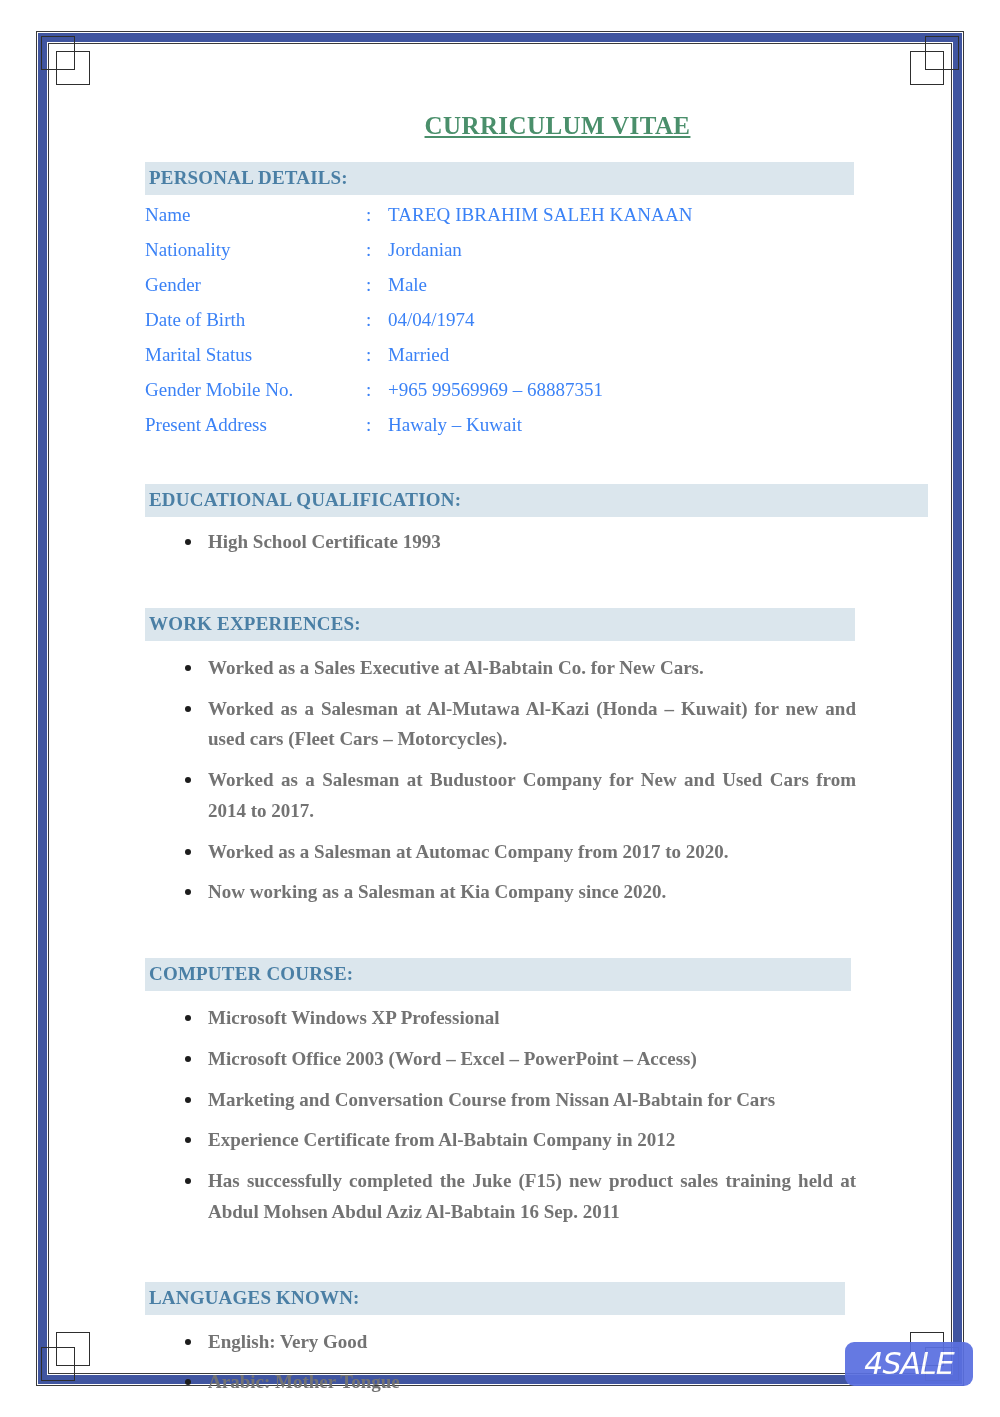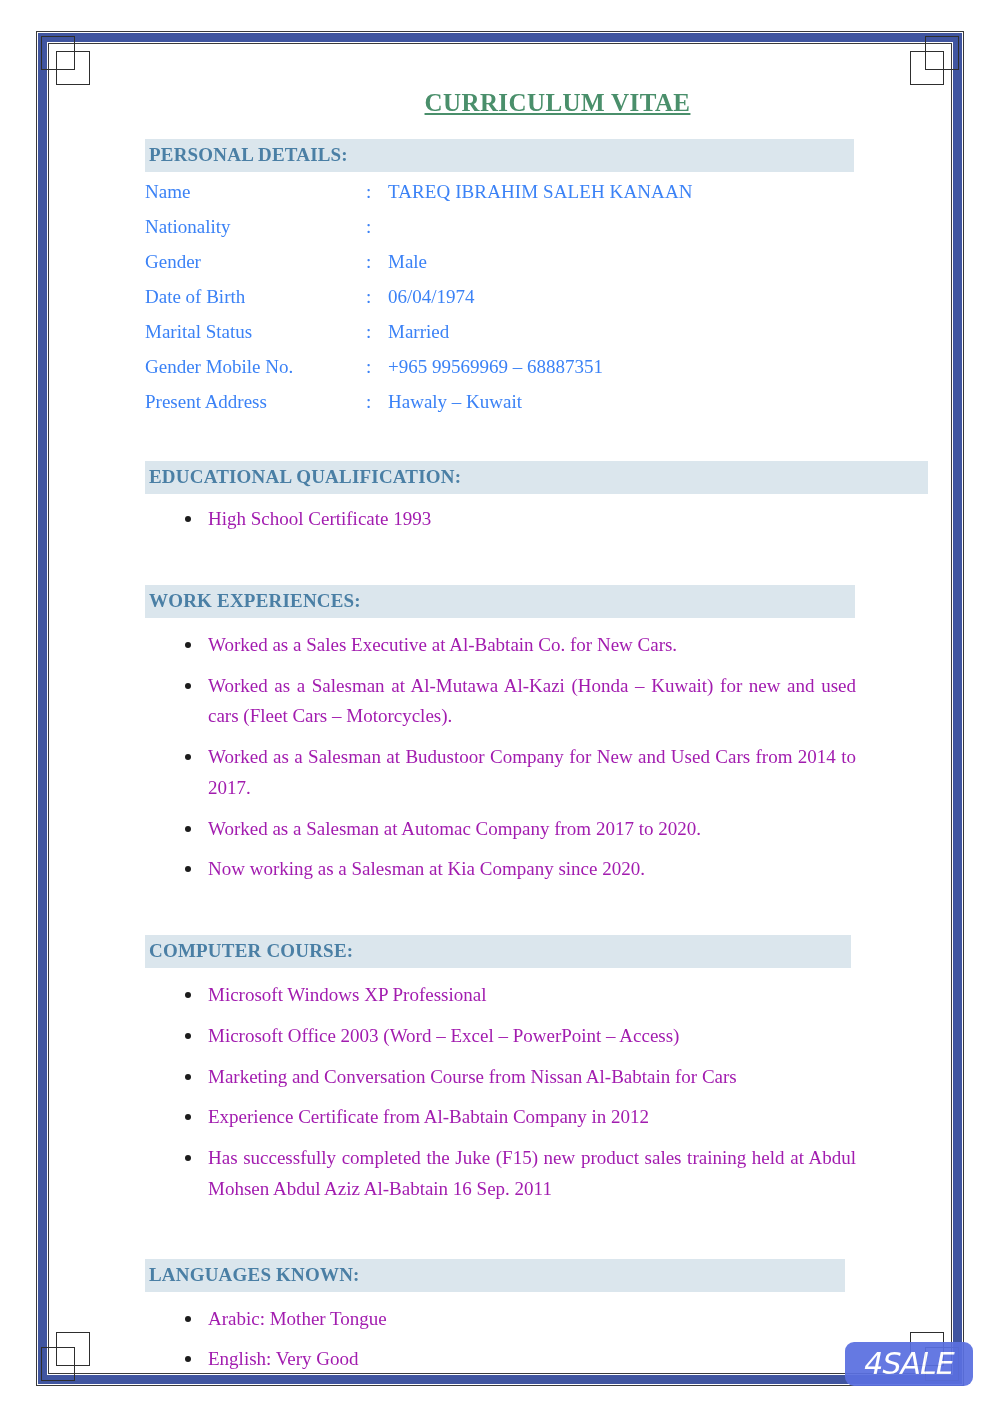--- a/index.html
+++ b/index.html
@@ -66,21 +66,21 @@
   .c-bl-a { left: 41px;  bottom: 36px; width: 34px; height: 34px; }
   .c-bl-b { left: 56px;  bottom: 51px; width: 34px; height: 34px; }
   
   .c-br-a { right: 41px; bottom: 36px; width: 34px; height: 34px; }
   .c-br-b { right: 56px; bottom: 51px; width: 34px; height: 34px; }
 
   
   .content {
     position: absolute;
     left: 145px;
-    top: 89px;
+    top: 112px;
     width: 715px;
   }
 
   .cv-title {
     text-align: center;
     font-size: 25px;
     font-weight: bold;
     color: #4a8f6b;
     text-decoration: underline;
     letter-spacing: 0.4px;
@@ -125,25 +125,26 @@
   
   ul.bullets {
     list-style: none;
     margin: 0;
     padding: 0;
   }
   ul.bullets > li {
     position: relative;
     padding-left: 63px;
     font-size: 19px;
-    color: #a21caf;
+    color: #737373;
     line-height: 1.62;
     margin-bottom: 10px;
     text-align: justify;
     padding-right: 4px;
+    font-weight: bold;
   }
   ul.bullets > li::before {
     content: "";
     position: absolute;
     left: 40px;
     top: 12px;
     width: 6px;
     height: 6px;
     border-radius: 50%;
     background: #1c1c1c;
@@ -200,30 +201,31 @@
 
     <div>
       <div class="pd-row">
         <div class="pd-label">Name</div>
         <div class="pd-colon">:</div>
         <div class="pd-value bold">TAREQ IBRAHIM SALEH KANAAN</div>
       </div>
       <div class="pd-row">
         <div class="pd-label">Nationality</div>
         <div class="pd-colon">:</div>
+        <div class="pd-value">Jordanian</div>
       </div>
       <div class="pd-row">
         <div class="pd-label">Gender</div>
         <div class="pd-colon">:</div>
         <div class="pd-value">Male</div>
       </div>
       <div class="pd-row">
         <div class="pd-label">Date of Birth</div>
         <div class="pd-colon">:</div>
-        <div class="pd-value">06/04/1974</div>
+        <div class="pd-value">04/04/1974</div>
       </div>
       <div class="pd-row">
         <div class="pd-label">Marital Status</div>
         <div class="pd-colon">:</div>
         <div class="pd-value">Married</div>
       </div>
       <div class="pd-row">
         <div class="pd-label">Gender Mobile No.</div>
         <div class="pd-colon">:</div>
         <div class="pd-value">+965 99569969 – 68887351</div>
@@ -261,22 +263,22 @@
       <li class="single">Microsoft Office 2003 (Word – Excel – PowerPoint – Access)</li>
       <li class="single">Marketing and Conversation Course from Nissan Al-Babtain for Cars</li>
       <li class="single">Experience Certificate from Al-Babtain Company in 2012</li>
       <li>Has successfully completed the Juke (F15) new product sales training held at Abdul Mohsen Abdul Aziz Al-Babtain 16 Sep. 2011</li>
     </ul>
 
     <div class="gap-lg"></div>
 
     <div class="section-band band-languages">LANGUAGES KNOWN:</div>
     <ul class="bullets">
+      <li class="single">English: Very Good</li>
       <li class="single">Arabic: Mother Tongue</li>
-      <li class="single">English: Very Good</li>
     </ul>
 
   </div>
 
   <div class="watermark">
     <span class="watermark-text">4SALE</span>
   </div>
 
 </div>
 

